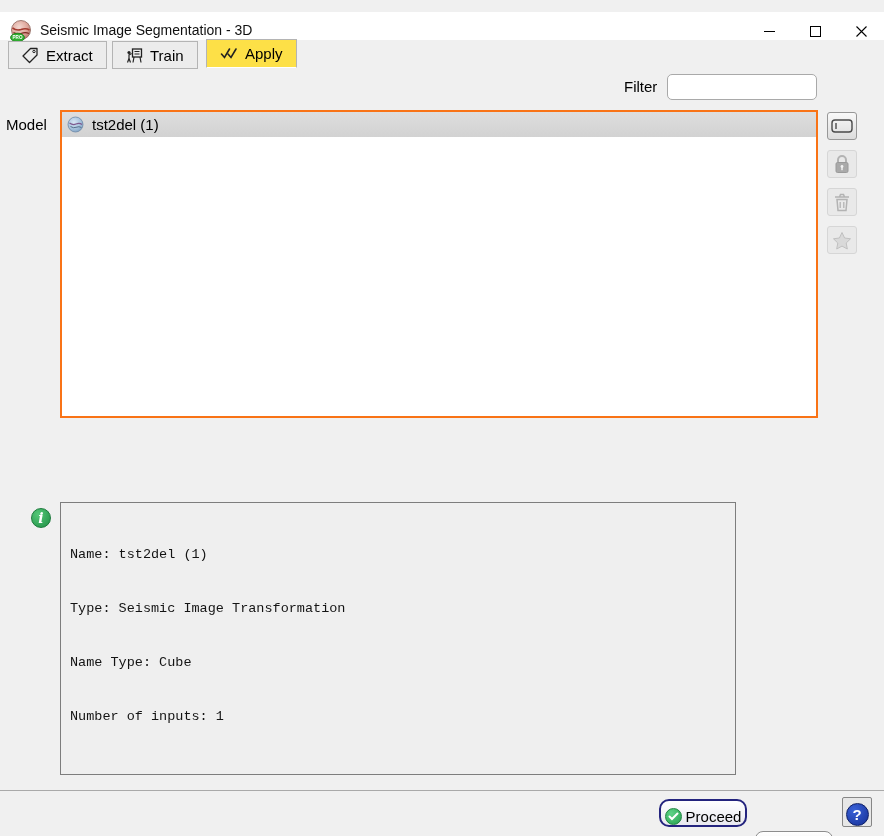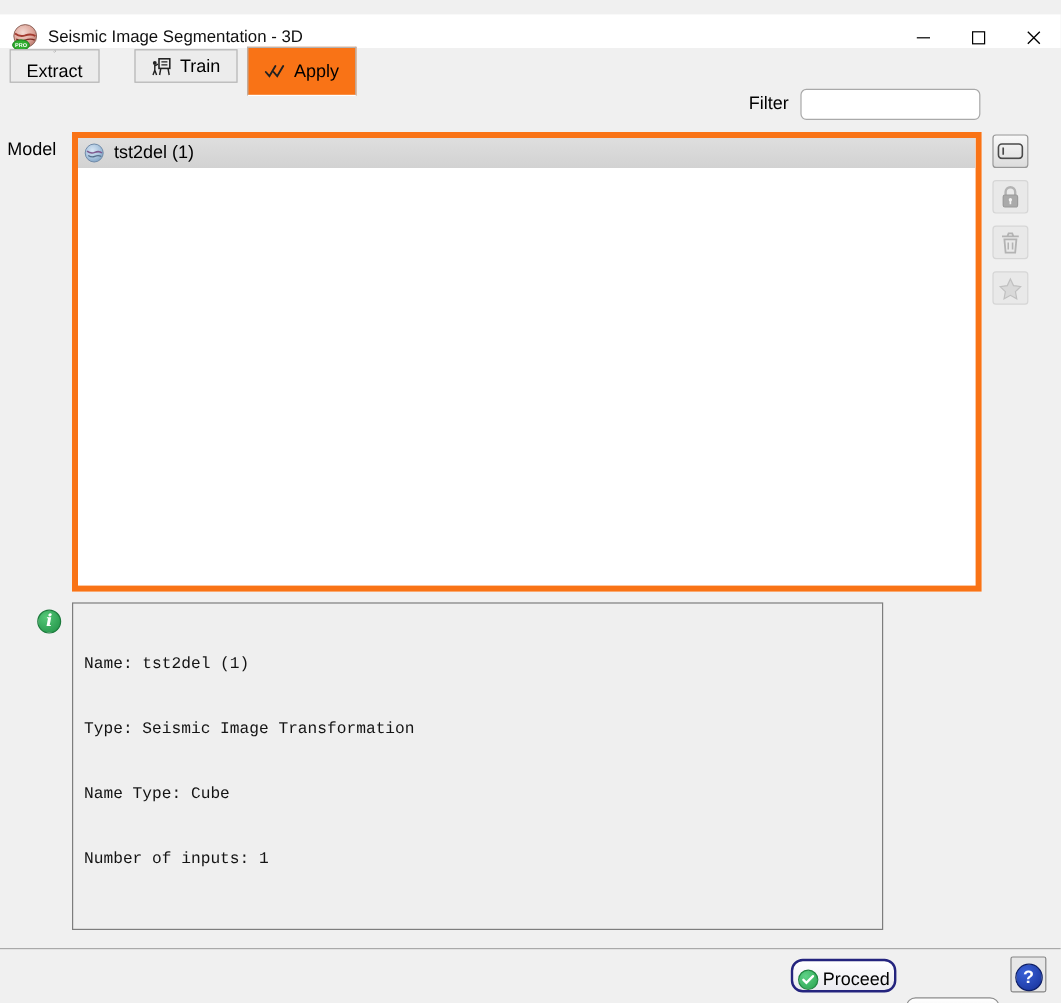--- a/index.html
+++ b/index.html
@@ -30,42 +30,42 @@
 
   
   .tab {
     position:absolute; top:41px; height:28px;
     display:flex; align-items:center; gap:7px;
     padding:0 13px; font-size:15px;
     background:#ececec; border:1px solid #b4b4b4;
     cursor:default;
   }
   .tab.active {
-    top:39px; height:41px; background:#f97316; z-index:2;
+    top:39px; height:29px; background:#fde047; z-index:2;
     border-bottom:1px solid #ffffff;
   }
-  .tab-extract { left:8px;flex-direction:column; }
+  .tab-extract { left:8px; }
   .tab-train  { left:112px; }
   .tab-apply  { left:206px; }
   .tab svg { display:block; }
 
   
   .filter-label { position:absolute; left:624px; top:78px; font-size:15px; }
   .filter-input {
     position:absolute; left:667px; top:74px; width:150px; height:26px;
     border:1px solid #a9a9a9; border-radius:5px; background:#fff;
     font-size:14px; padding:0 7px; outline:none;
     font-family:"Liberation Sans", sans-serif;
   }
 
   
   .model-label { position:absolute; left:6px; top:116px; font-size:15px; }
   .model-list {
-    position:absolute; left:60px; top:110px; width:758px; height:383px;
-    background:#ffffff; border:5px solid #f97316;
+    position:absolute; left:60px; top:110px; width:758px; height:308px;
+    background:#ffffff; border:2px solid #f97316;
     overflow:hidden;
   }
   .model-row {
     height:25px; display:flex; align-items:center; gap:8px;
     padding:0 5px; font-size:15px;
   }
   .model-row.selected {
     background:linear-gradient(#dedede,#d2d2d2);
   }
   .model-item-icon { width:17px; height:17px; flex:0 0 auto; }

